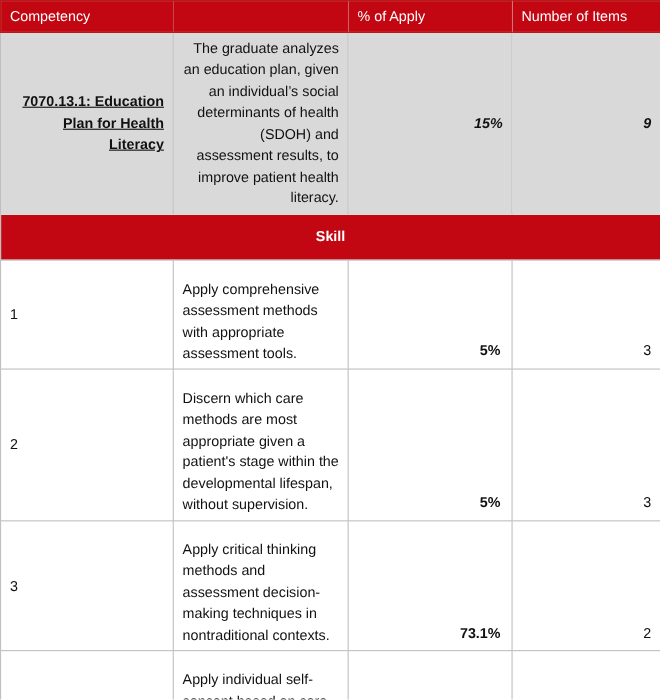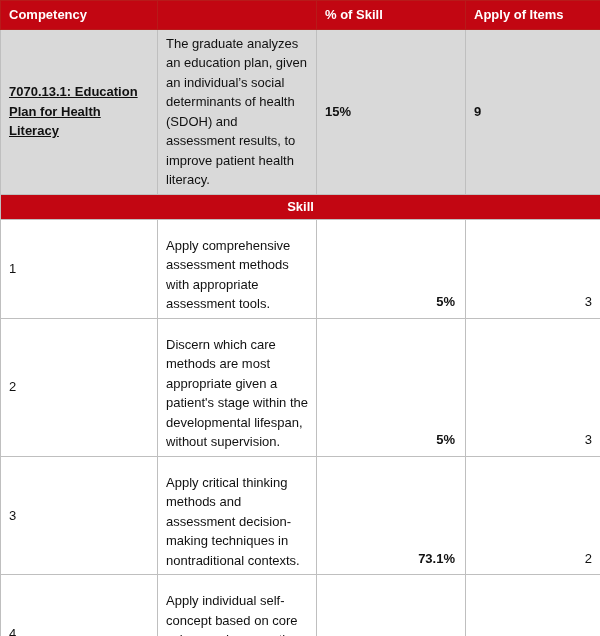--- a/index.html
+++ b/index.html
@@ -30,40 +30,41 @@
     line-height: 1.5;
     box-sizing: border-box;
     overflow: hidden;
   }
   table.comp-table { border: 1px solid #8c8c8c; }
 
   tr.header-row { height: 28px; }
   tr.header-row th {
     background: #c20612;
     color: #ffffff;
-    font-weight: bold;
+    font-weight: normal;
     vertical-align: middle;
     border-color: #b81a1a;
     margin-left: 26px;
   }
 
   tr.competency-row { height: 144px; }
-  tr.competency-row td { background: #d9d9d9; }
+  tr.competency-row td { background: #d9d9d9; text-align: right; }
   td.comp-id {
     font-weight: bold;
     vertical-align: middle;
     text-decoration: underline;
   }
   td.comp-desc { vertical-align: middle; }
   td.comp-pct, td.comp-items {
     font-weight: bold;
     vertical-align: middle;
+    font-style: italic;
   }
 
-  tr.skill-header-row { height: 25px; margin-left: 13px; }
+  tr.skill-header-row { height: 42px; margin-left: 13px; }
   tr.skill-header-row td {
     background: #c20612;
     color: #ffffff;
     font-weight: bold;
     text-align: center;
     vertical-align: middle;
     padding: 2px 8px;
   }
 
   tr.skill-row td { background: #ffffff; }
@@ -97,22 +98,22 @@
       <col class="c1">
         <col class="c2">
         <col class="c3">
         <col class="c4">
     </colgroup>
 
     <tbody>
         <tr class="header-row">
       <th>Competency</th>
       <th></th>
-      <th>% of Skill</th>
-      <th>Apply of Items</th>
+      <th>% of Apply</th>
+      <th>Number of Items</th>
     </tr>
 
     <tr class="competency-row">
       <td class="comp-id">7070.13.1: Education Plan for Health Literacy</td>
       <td class="comp-desc">The graduate analyzes an education plan, given an individual’s social determinants of health (SDOH) and assessment results, to improve patient health literacy.</td>
       <td class="comp-pct">15%</td>
       <td class="comp-items">9</td>
     </tr>
 
     <tr class="skill-header-row">

